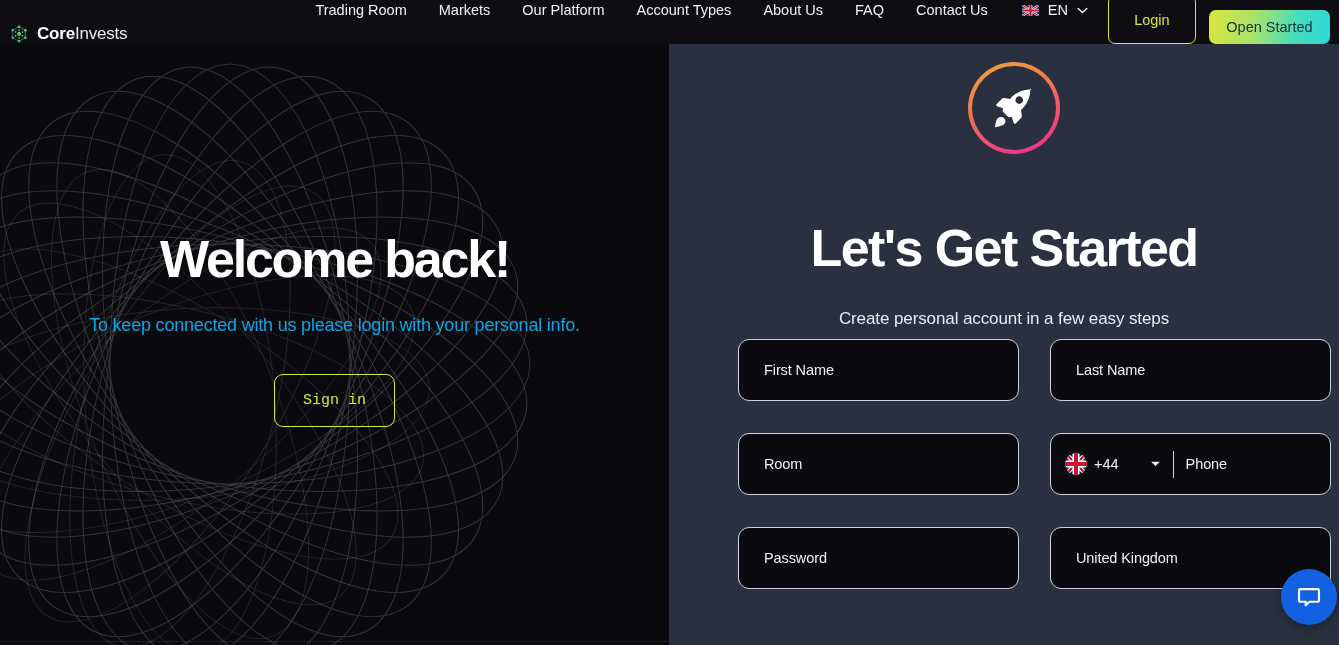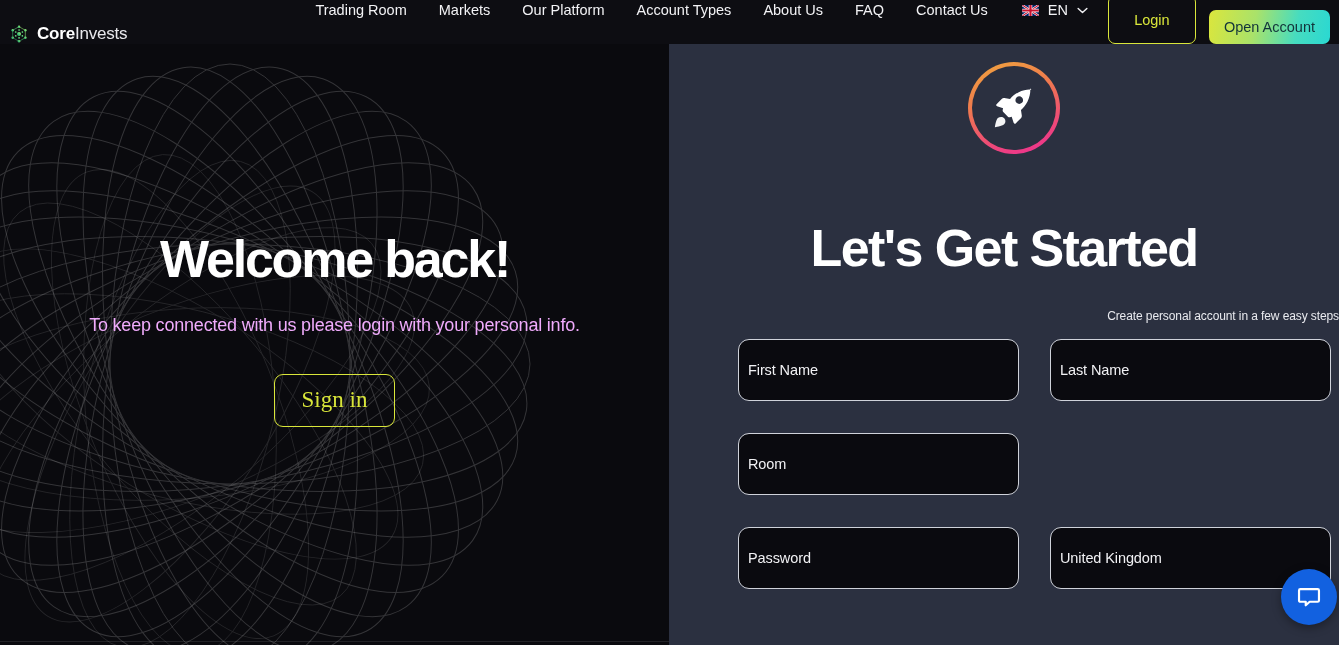--- a/index.html
+++ b/index.html
@@ -61,26 +61,26 @@
   .left-inner {
     position:absolute; left:0; top:0; width:669px; height:601px;
     display:flex; flex-direction:column; align-items:center; justify-content:center;
     padding-bottom:30px;
   }
   .welcome {
     font-size:52px; font-weight:700; color:#ffffff; letter-spacing:-2.2px;
     line-height:1; text-align:center;
   }
   .welcome-sub {
-    margin-top:30px; font-size:18px; color:#f0abfc; text-align:center; letter-spacing:-0.2px;
+    margin-top:30px; font-size:18px; color:#0ea5e9; text-align:center; letter-spacing:-0.2px;
   }
   .btn-signin {
     margin-top:38px; width:121px; height:53px; border-radius:9px;
     border:1.4px solid #d9e63a; background:transparent;
-    color:#d9e63a; font-size:23px; font-family:Liberation Serif, serif;
+    color:#d9e63a; font-size:15px; font-family:Liberation Mono, monospace;
     cursor:pointer; display:flex; align-items:center; justify-content:center;
   }
   .left-rule {
     position:absolute; left:0; bottom:3px; width:669px; height:1px;
     background:rgba(255,255,255,.10);
   }
 
   
   .right {
     position:absolute; top:44px; left:669px; width:670px; height:601px;
@@ -98,29 +98,29 @@
   }
   .rocket-svg { width:48px; height:48px; display:block; }
 
   .lets {
     position:absolute; left:0; top:176px; width:670px;
     text-align:center; font-size:52px; font-weight:700; color:#ffffff;
     letter-spacing:-1.6px; line-height:1.1;
   }
   .lets-sub {
     position:absolute; left:0; top:265px; width:670px;
-    text-align:right; font-size:12px; color:#e9eaef; letter-spacing:-0.1px;
+    text-align:center; font-size:17px; color:#e9eaef; letter-spacing:-0.1px;
   }
 
   .form { position:absolute; left:0; top:295px; width:670px; }
   .row { display:flex; gap:31px; padding:0 0 0 69px; margin-bottom:32px; }
   .field {
     width:281px; height:62px; border-radius:11px;
     background:#0a0a0f; border:1.2px solid #cfd2da;
-    display:flex; align-items:center; padding:0 9px;
+    display:flex; align-items:center; padding:0 25px;
     cursor:text;
   }
   .field .ph { font-size:14.5px; color:#f1f1f4; letter-spacing:-0.1px; }
 
   .field.phone { padding:0 0 0 14px; }
   .phone-cc { display:flex; align-items:center; gap:7px; }
   .flag-circ { width:22px; height:22px; border-radius:50%; display:block; }
   .cc-text { font-size:14.5px; color:#f1f1f4; }
   .cc-caret { margin-left:25px; width:9px; height:6px; display:block; }
   .cc-div { width:1px; height:27px; background:#d8dae0; margin:0 12px 0 13px; }
@@ -193,21 +193,21 @@
           <path d="M30,0 V40 M0,20 H60" stroke="#C8102E" stroke-width="8"></path>
         </svg>
         <span class="lang-code">EN</span>
         <svg class="chev" viewBox="0 0 12 8">
           <path d="M1 1.6 L6 6.4 L11 1.6" stroke="#f2f2f5" stroke-width="1.6" fill="none" stroke-linecap="round" stroke-linejoin="round"></path>
         </svg>
       </div>
     </div>
 
     <button class="btn-login">Login</button>
-    <button class="btn-open">Open Account</button>
+    <button class="btn-open">Open Started</button>
   </div>
 
   <div class="left">
 
     <svg class="left-art" viewBox="0 0 760 760">
       <g fill="none" stroke="#ffffff" stroke-width="1" opacity="0.20">
         <ellipse cx="380" cy="380" rx="300" ry="120" transform="rotate(0 380 380)"></ellipse>
         <ellipse cx="380" cy="380" rx="300" ry="120" transform="rotate(9 380 380)"></ellipse>
         <ellipse cx="380" cy="380" rx="300" ry="120" transform="rotate(18 380 380)"></ellipse>
         <ellipse cx="380" cy="380" rx="300" ry="120" transform="rotate(27 380 380)"></ellipse>
@@ -274,20 +274,44 @@
         </div>
         <div class="field">
           <span class="ph">Last Name</span>
         </div>
       </div>
 
       <div class="row">
         <div class="field">
           <span class="ph">Room</span>
         </div>
+        <div class="field phone">
+          <div class="phone-cc">
+            <svg class="flag-circ" viewBox="0 0 60 60">
+              <defs>
+                  <clipPath id="cc">
+                    <circle cx="30" cy="30" r="30"></circle>
+                  </clipPath>
+                </defs>
+              <g clip-path="url(#cc)">
+                <rect width="60" height="60" fill="#012169"></rect>
+                <path d="M0,0 L60,60 M60,0 L0,60" stroke="#fff" stroke-width="12"></path>
+                <path d="M0,0 L60,60 M60,0 L0,60" stroke="#C8102E" stroke-width="6"></path>
+                <path d="M30,0 V60 M0,30 H60" stroke="#fff" stroke-width="19"></path>
+                <path d="M30,0 V60 M0,30 H60" stroke="#C8102E" stroke-width="11"></path>
+              </g>
+            </svg>
+            <span class="cc-text">+44</span>
+            <svg class="cc-caret" viewBox="0 0 10 7">
+              <path d="M0 0.8 L5 6.2 L10 0.8 Z" fill="#e8e9ee"></path>
+            </svg>
+          </div>
+          <div class="cc-div"></div>
+          <span class="ph">Phone</span>
+        </div>
       </div>
 
       <div class="row">
         <div class="field">
           <span class="ph">Password</span>
         </div>
         <div class="field">
           <span class="ph">United Kingdom</span>
         </div>
       </div>

